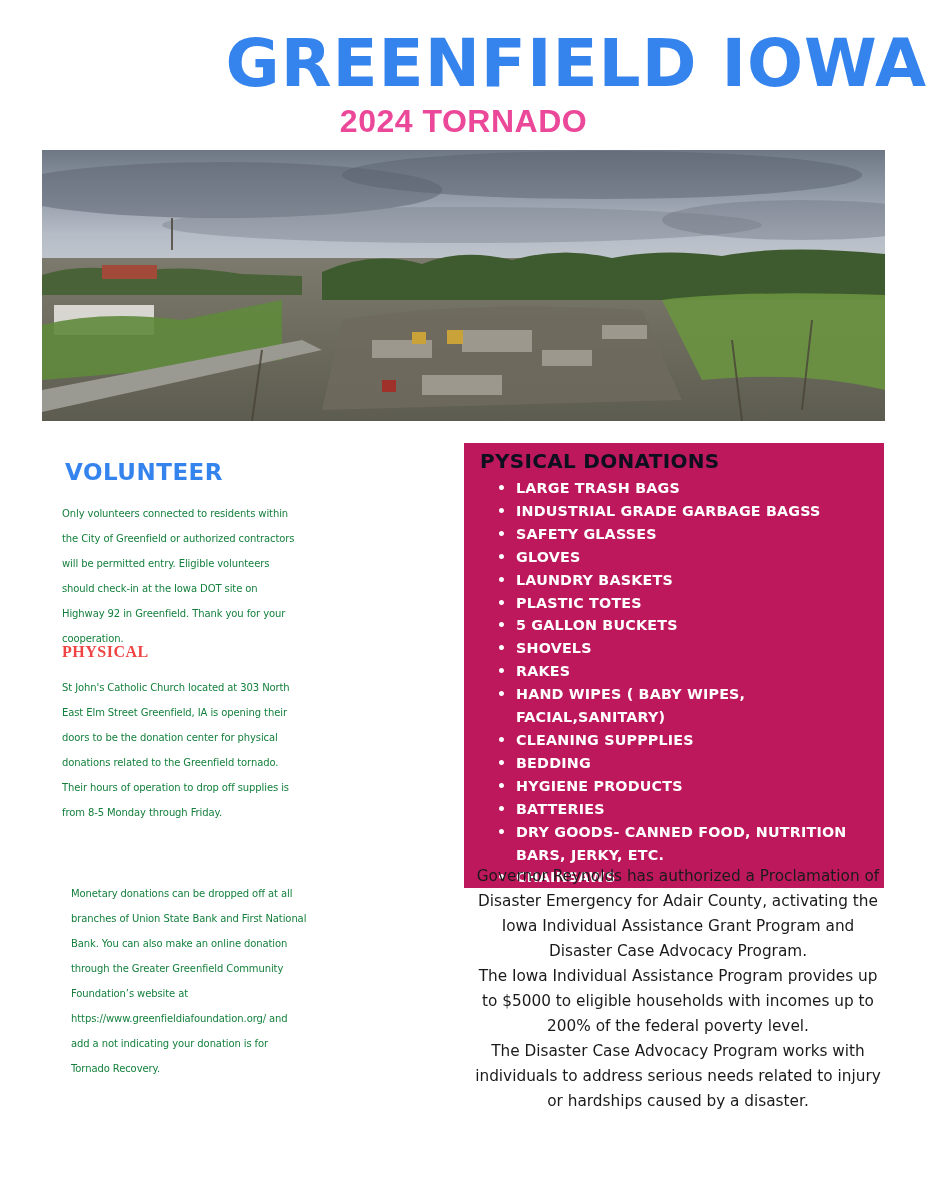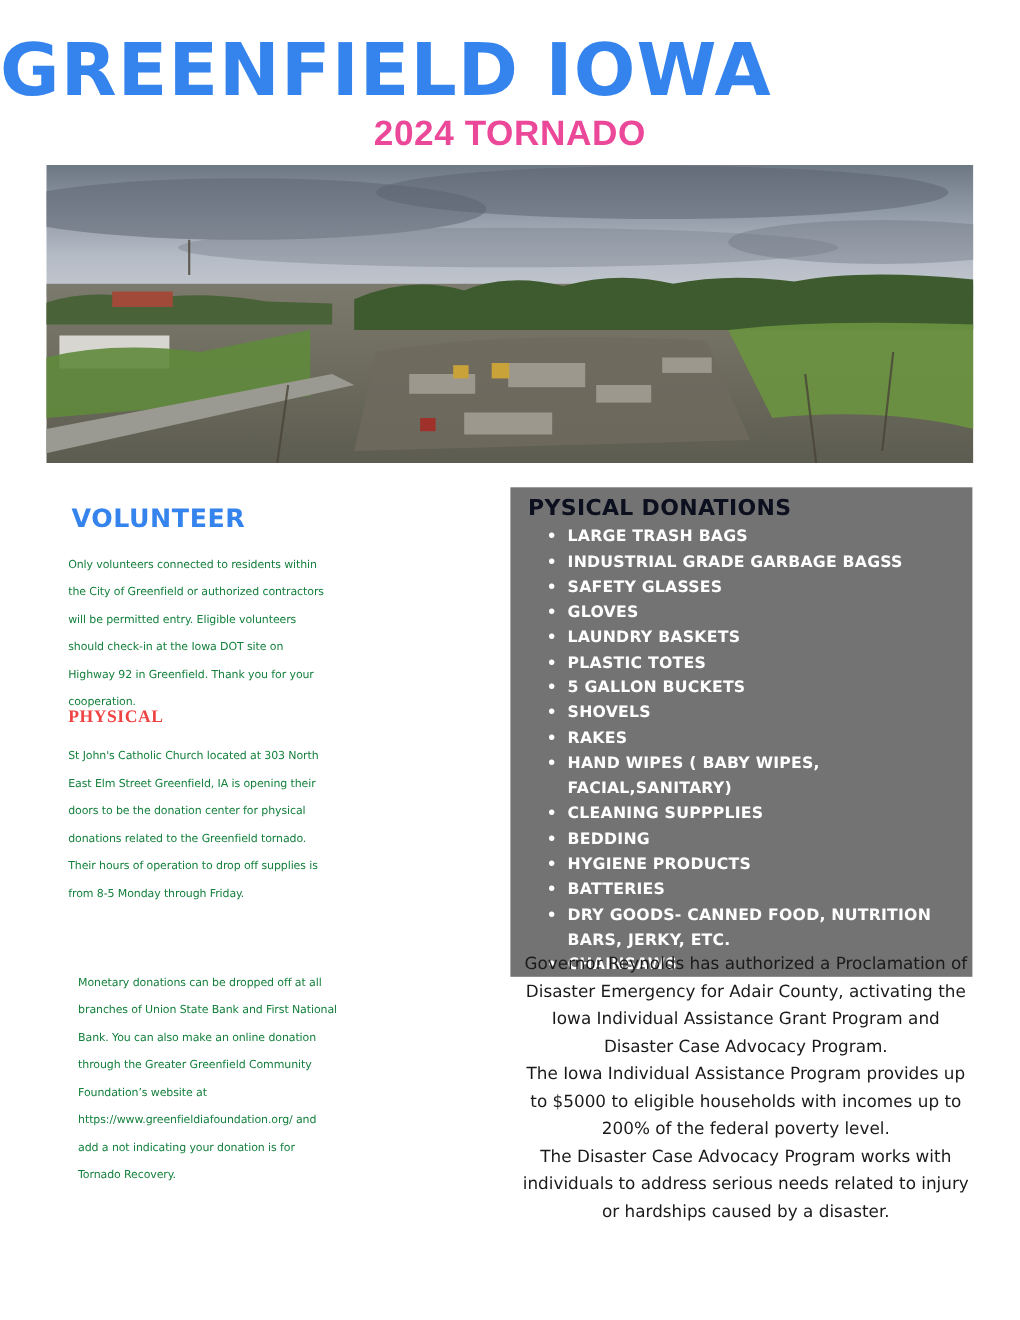--- a/index.html
+++ b/index.html
@@ -1,37 +1,37 @@
 <!DOCTYPE html>
 <html><head>
 <meta charset="utf-8">
 <style>
   html, body { margin: 0; padding: 0; background: #ffffff; }
   body { width: 927px; height: 1200px; position: relative; overflow: hidden;
          font-family: "DejaVu Sans", sans-serif; color: #1a1a1a; }
 
-  .title { position: absolute; left: 0; width: 927px; top: 26px; text-align: left;
+  .title { position: absolute; left: 0; width: 927px; top: 26px; text-align: right;
            font-family: "DejaVu Sans", sans-serif; font-weight: bold; font-size: 66px;
            color: #3584ee; letter-spacing: 1px; line-height: 76px; }
   .subtitle { position: absolute; left: 0; width: 927px; top: 100px; text-align: center;
               font-family: "Liberation Sans", sans-serif; font-weight: bold; font-size: 32px;
               color: #ec4899; line-height: 42px; letter-spacing: 0.5px; }
 
   .photo { position: absolute; left: 42px; top: 150px; width: 843px; height: 271px; overflow: hidden; }
   .photo svg { display: block; }
 
   .left-col { position: absolute; left: 50px; width: 400px; }
   .h-blue { font-family: "DejaVu Sans", sans-serif; font-weight: bold; color: #3584ee;
             font-size: 23px; line-height: 28px; margin: 15px; letter-spacing: 0.5px; }
   .h-dark { font-family: Liberation Serif, serif; font-weight: bold; color: #ef4444;
             font-size: 16px; line-height: 22px; margin: 12px; letter-spacing: 0.5px; }
   .body-text { font-family: "DejaVu Sans", sans-serif; font-size: 10px; line-height: 25px;
                color: #15803d; margin: 12px; letter-spacing: -0.1px; }
 
-  .box { position: absolute; left: 464px; top: 443px; width: 420px; height: 445px; background: #737373; }
+  .box { position: absolute; left: 464px; top: 443px; width: 420px; height: 445px; background: #be185d; }
   .box-title { position: absolute; left: 16px; top: 5px; font-family: "DejaVu Sans", sans-serif;
                font-weight: bold; font-size: 20px; line-height: 26px; color: #0b0f1e; letter-spacing: 0.3px; }
   .box-list { position: absolute; left: 30px; top: 34px; margin: 0; padding: 0; list-style: none; width: 380px; }
   .box-list li { position: relative; padding-left: 22px; font-family: "DejaVu Sans", sans-serif;
                  font-weight: bold; font-size: 14.3px; line-height: 22.9px; color: #ffffff; letter-spacing: 0.2px; }
   .box-list li .bullet { position: absolute; left: 3px; top: 0; font-size: 14px; }
 
   .center-text { position: absolute; left: 456px; width: 444px; top: 864px; text-align: center;
                  font-family: "DejaVu Sans", sans-serif; font-size: 15.3px; line-height: 25px; color: #1a1a1a; margin: 0; }
 </style>

